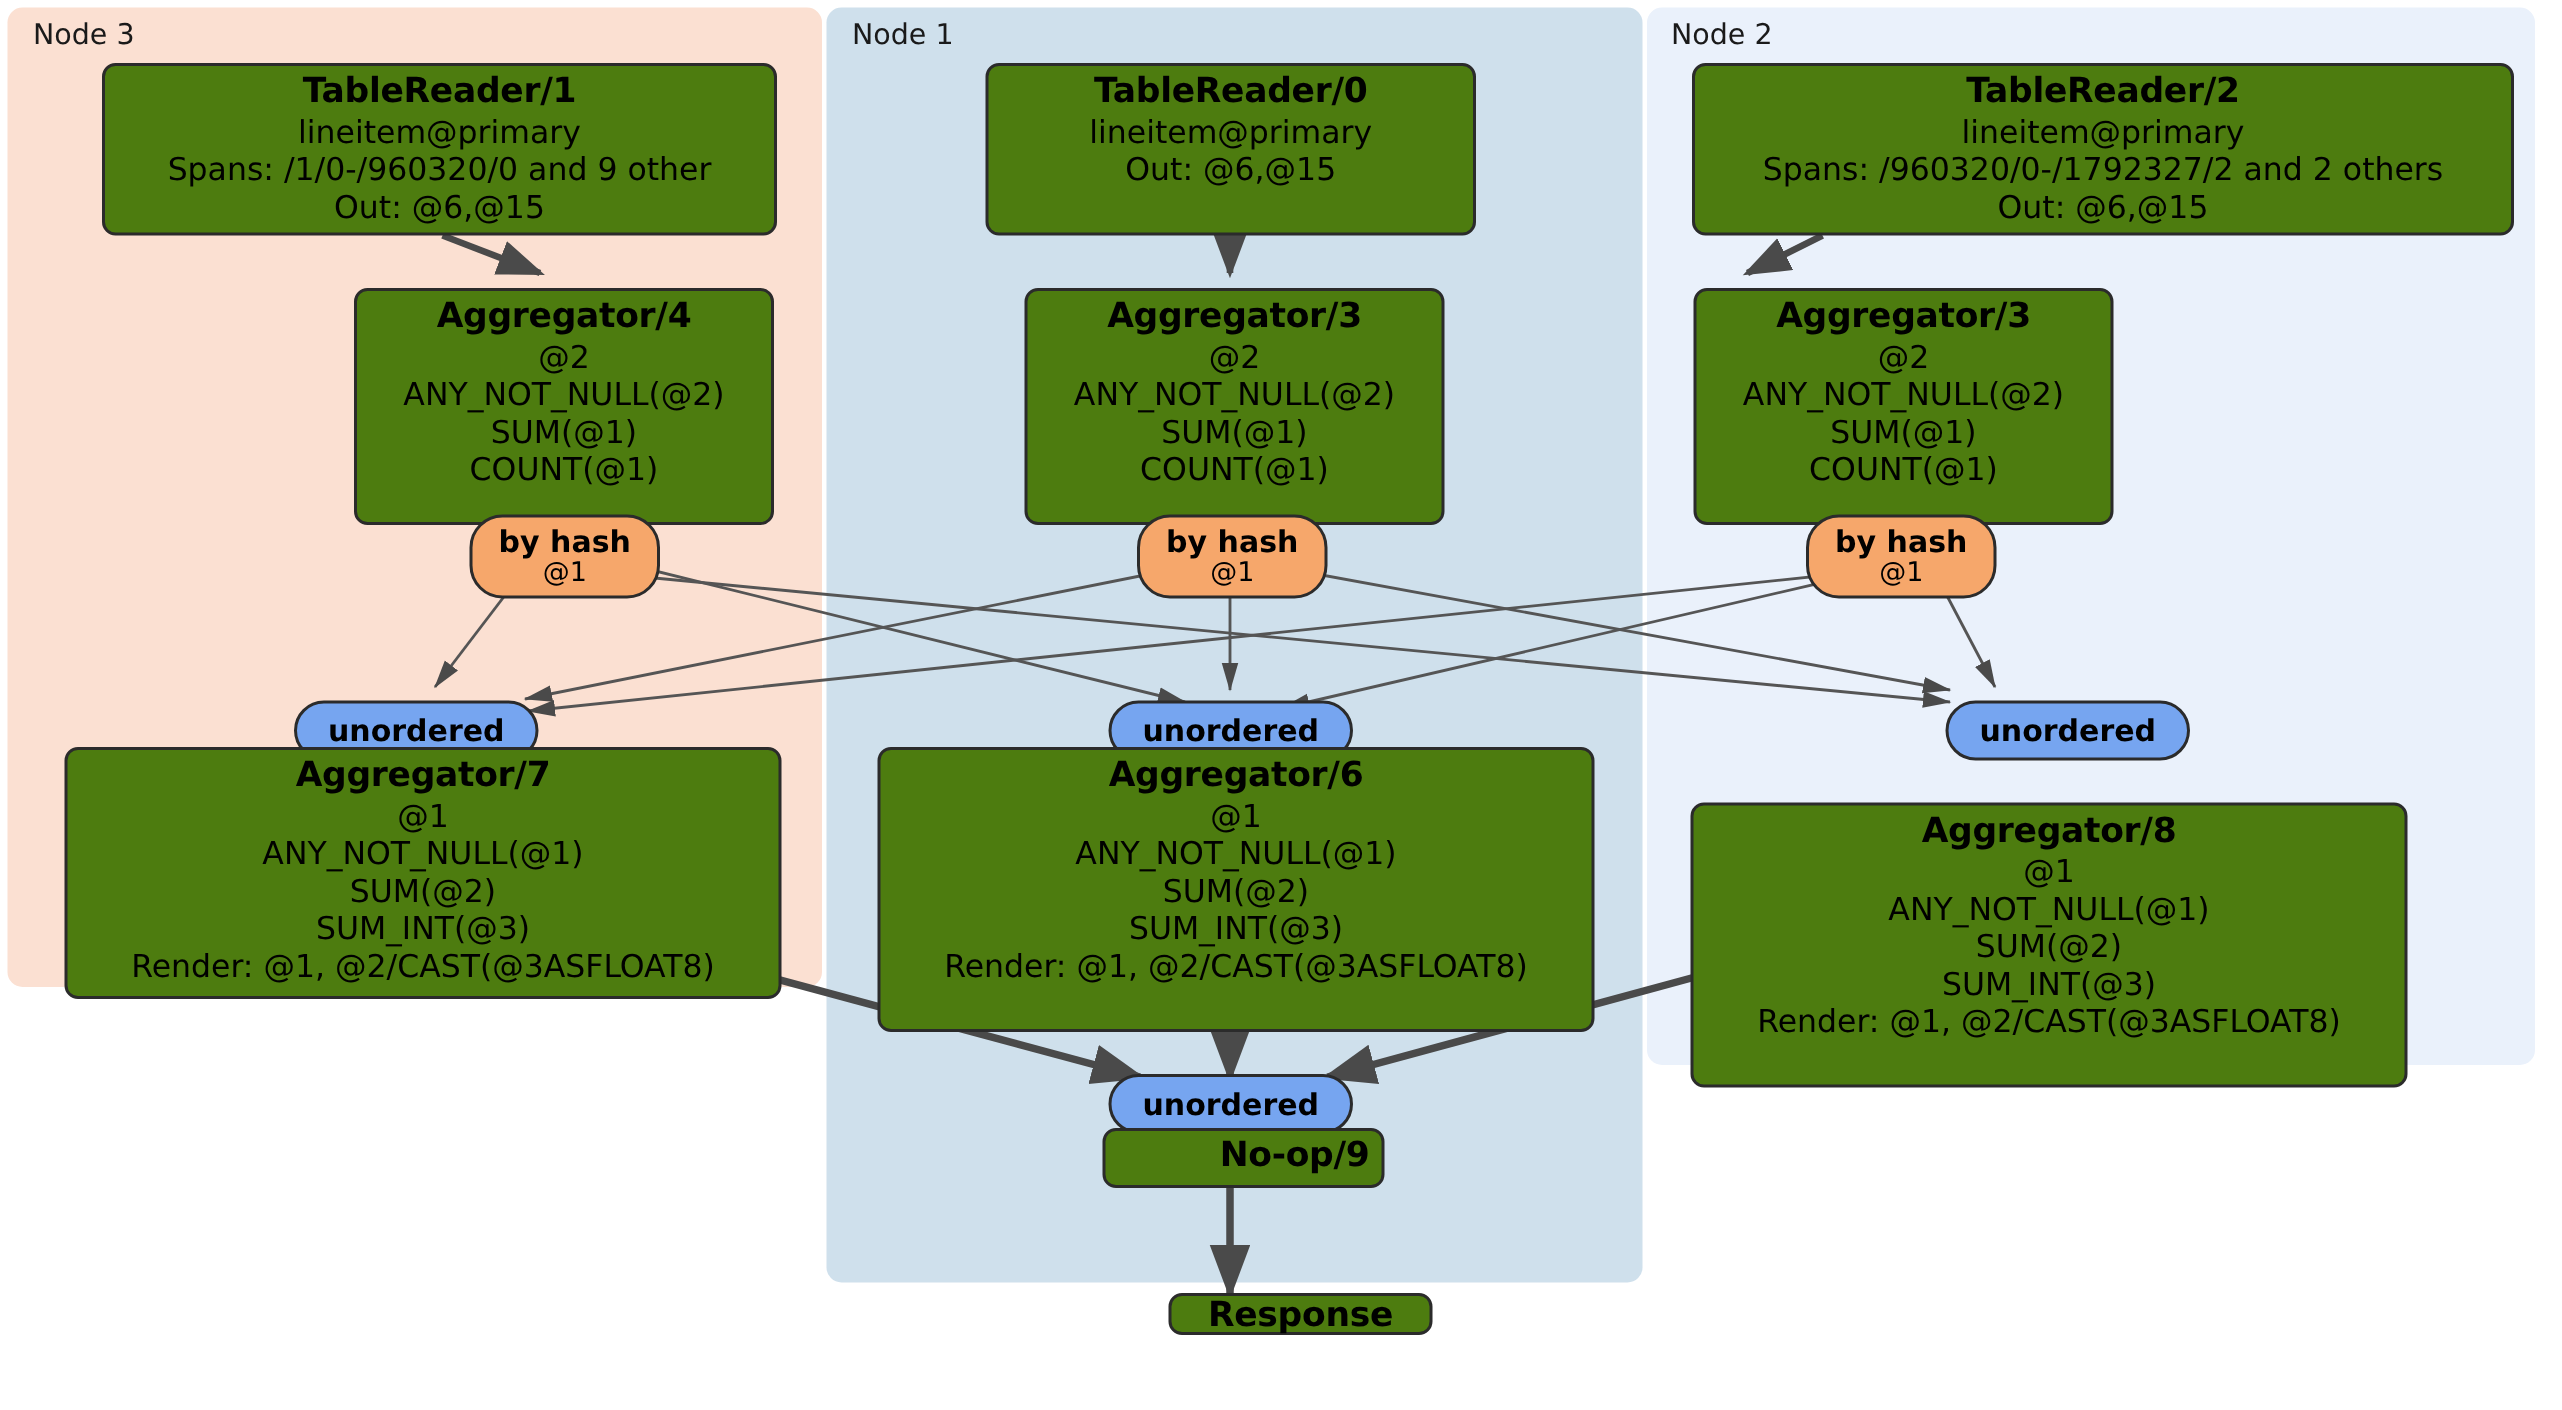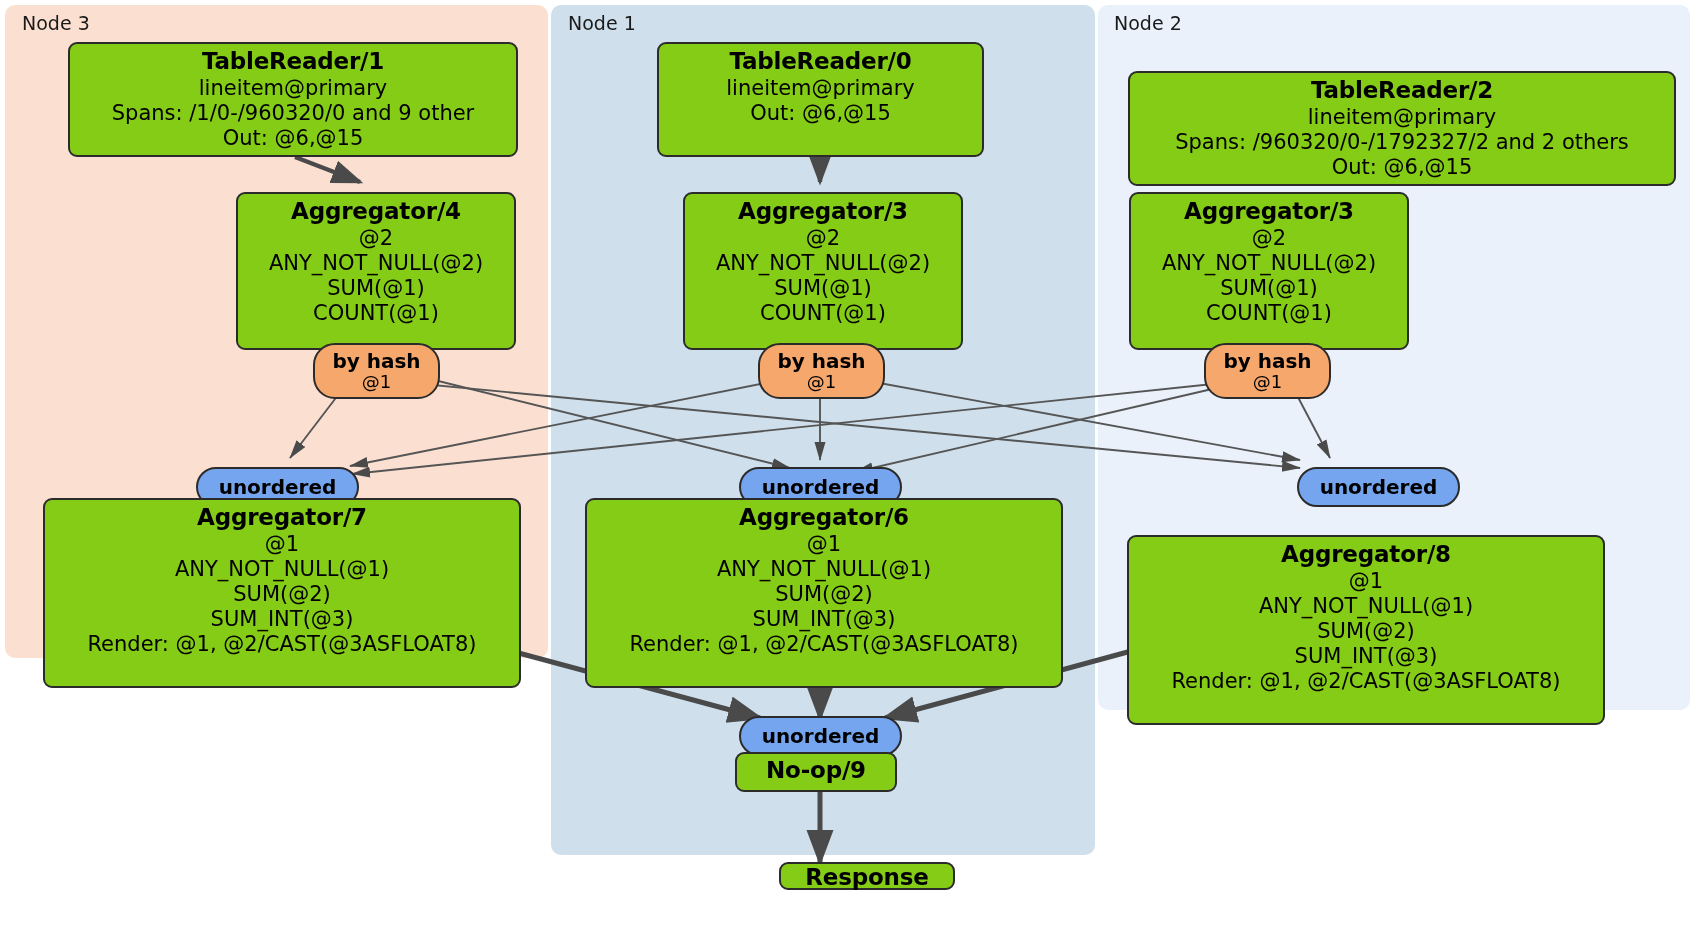--- a/index.html
+++ b/index.html
@@ -23,21 +23,21 @@
     font-size:19px;
     color:#1a1a1a;
     font-family:"DejaVu Sans","Liberation Sans",sans-serif;
     white-space:nowrap;
     text-align:right;
   }
 
   .proc-box{
     position:absolute;
     box-sizing:border-box;
-    background:#84cc16;
+    background:#4d7c0f;
     border:2.2px solid #2b2b2b;
     border-radius:9px;
     text-align:center;
     padding:4px 8px 6px 8px;
     line-height:1.20;
   }
   .proc-title{
     font-weight:bold;
     font-size:23px;
     color:#000;
@@ -124,21 +124,21 @@
     <span class="proc-line">Spans: /1/0-/960320/0 and 9 other</span>
     <span class="proc-line">Out: @6,@15</span>
   </div>
 
   <div class="proc-box" style="left:657px;top:42px;width:327px;height:115px;">
     <span class="proc-title">TableReader/0</span>
     <span class="proc-line">lineitem@primary</span>
     <span class="proc-line">Out: @6,@15</span>
   </div>
 
-  <div class="proc-box" style="left:1128px;top:42px;width:548px;height:115px;margin-top:29px;">
+  <div class="proc-box" style="left:1128px;top:42px;width:548px;height:115px;">
     <span class="proc-title">TableReader/2</span>
     <span class="proc-line">lineitem@primary</span>
     <span class="proc-line">Spans: /960320/0-/1792327/2 and 2 others</span>
     <span class="proc-line">Out: @6,@15</span>
   </div>
 
   <div class="proc-box" style="left:236px;top:192px;width:280px;height:158px;">
     <span class="proc-title">Aggregator/4</span>
     <span class="proc-line">@2</span>
     <span class="proc-line">ANY_NOT_NULL(@2)</span>
@@ -182,21 +182,21 @@
   </div>
 
   <div class="pill pill-unordered" style="left:739px;top:467px;width:163px;height:40px;">
     <span class="pill-t">unordered</span>
   </div>
 
   <div class="pill pill-unordered" style="left:1297px;top:467px;width:163px;height:40px;">
     <span class="pill-t">unordered</span>
   </div>
 
-  <div class="proc-box" style="left:43px;top:498px;width:478px;height:190px;">
+  <div class="proc-box" style="left:43px;top:498px;width:478px;height:168px;">
     <span class="proc-title">Aggregator/7</span>
     <span class="proc-line">@1</span>
     <span class="proc-line">ANY_NOT_NULL(@1)</span>
     <span class="proc-line">SUM(@2)</span>
     <span class="proc-line">SUM_INT(@3)</span>
     <span class="proc-line">Render: @1, @2/CAST(@3ASFLOAT8)</span>
   </div>
 
   <div class="proc-box" style="left:585px;top:498px;width:478px;height:190px;">
     <span class="proc-title">Aggregator/6</span>
@@ -213,21 +213,21 @@
     <span class="proc-line">ANY_NOT_NULL(@1)</span>
     <span class="proc-line">SUM(@2)</span>
     <span class="proc-line">SUM_INT(@3)</span>
     <span class="proc-line">Render: @1, @2/CAST(@3ASFLOAT8)</span>
   </div>
 
   <div class="pill pill-unordered" style="left:739px;top:716px;width:163px;height:40px;">
     <span class="pill-t">unordered</span>
   </div>
 
-  <div class="proc-box" style="left:735px;top:752px;width:162px;height:40px;padding-top:3px;">
+  <div class="proc-box" style="left:735px;top:752px;width:188px;height:40px;padding-top:3px;text-align:right;">
     <span class="proc-title">No-op/9</span>
   </div>
 
   <div class="proc-box" style="left:735px;top:862px;width:176px;height:28px;padding-top:0;margin-left:44px;">
     <span class="proc-title">Response</span>
   </div>
 
 </div>
 
 </body></html>

